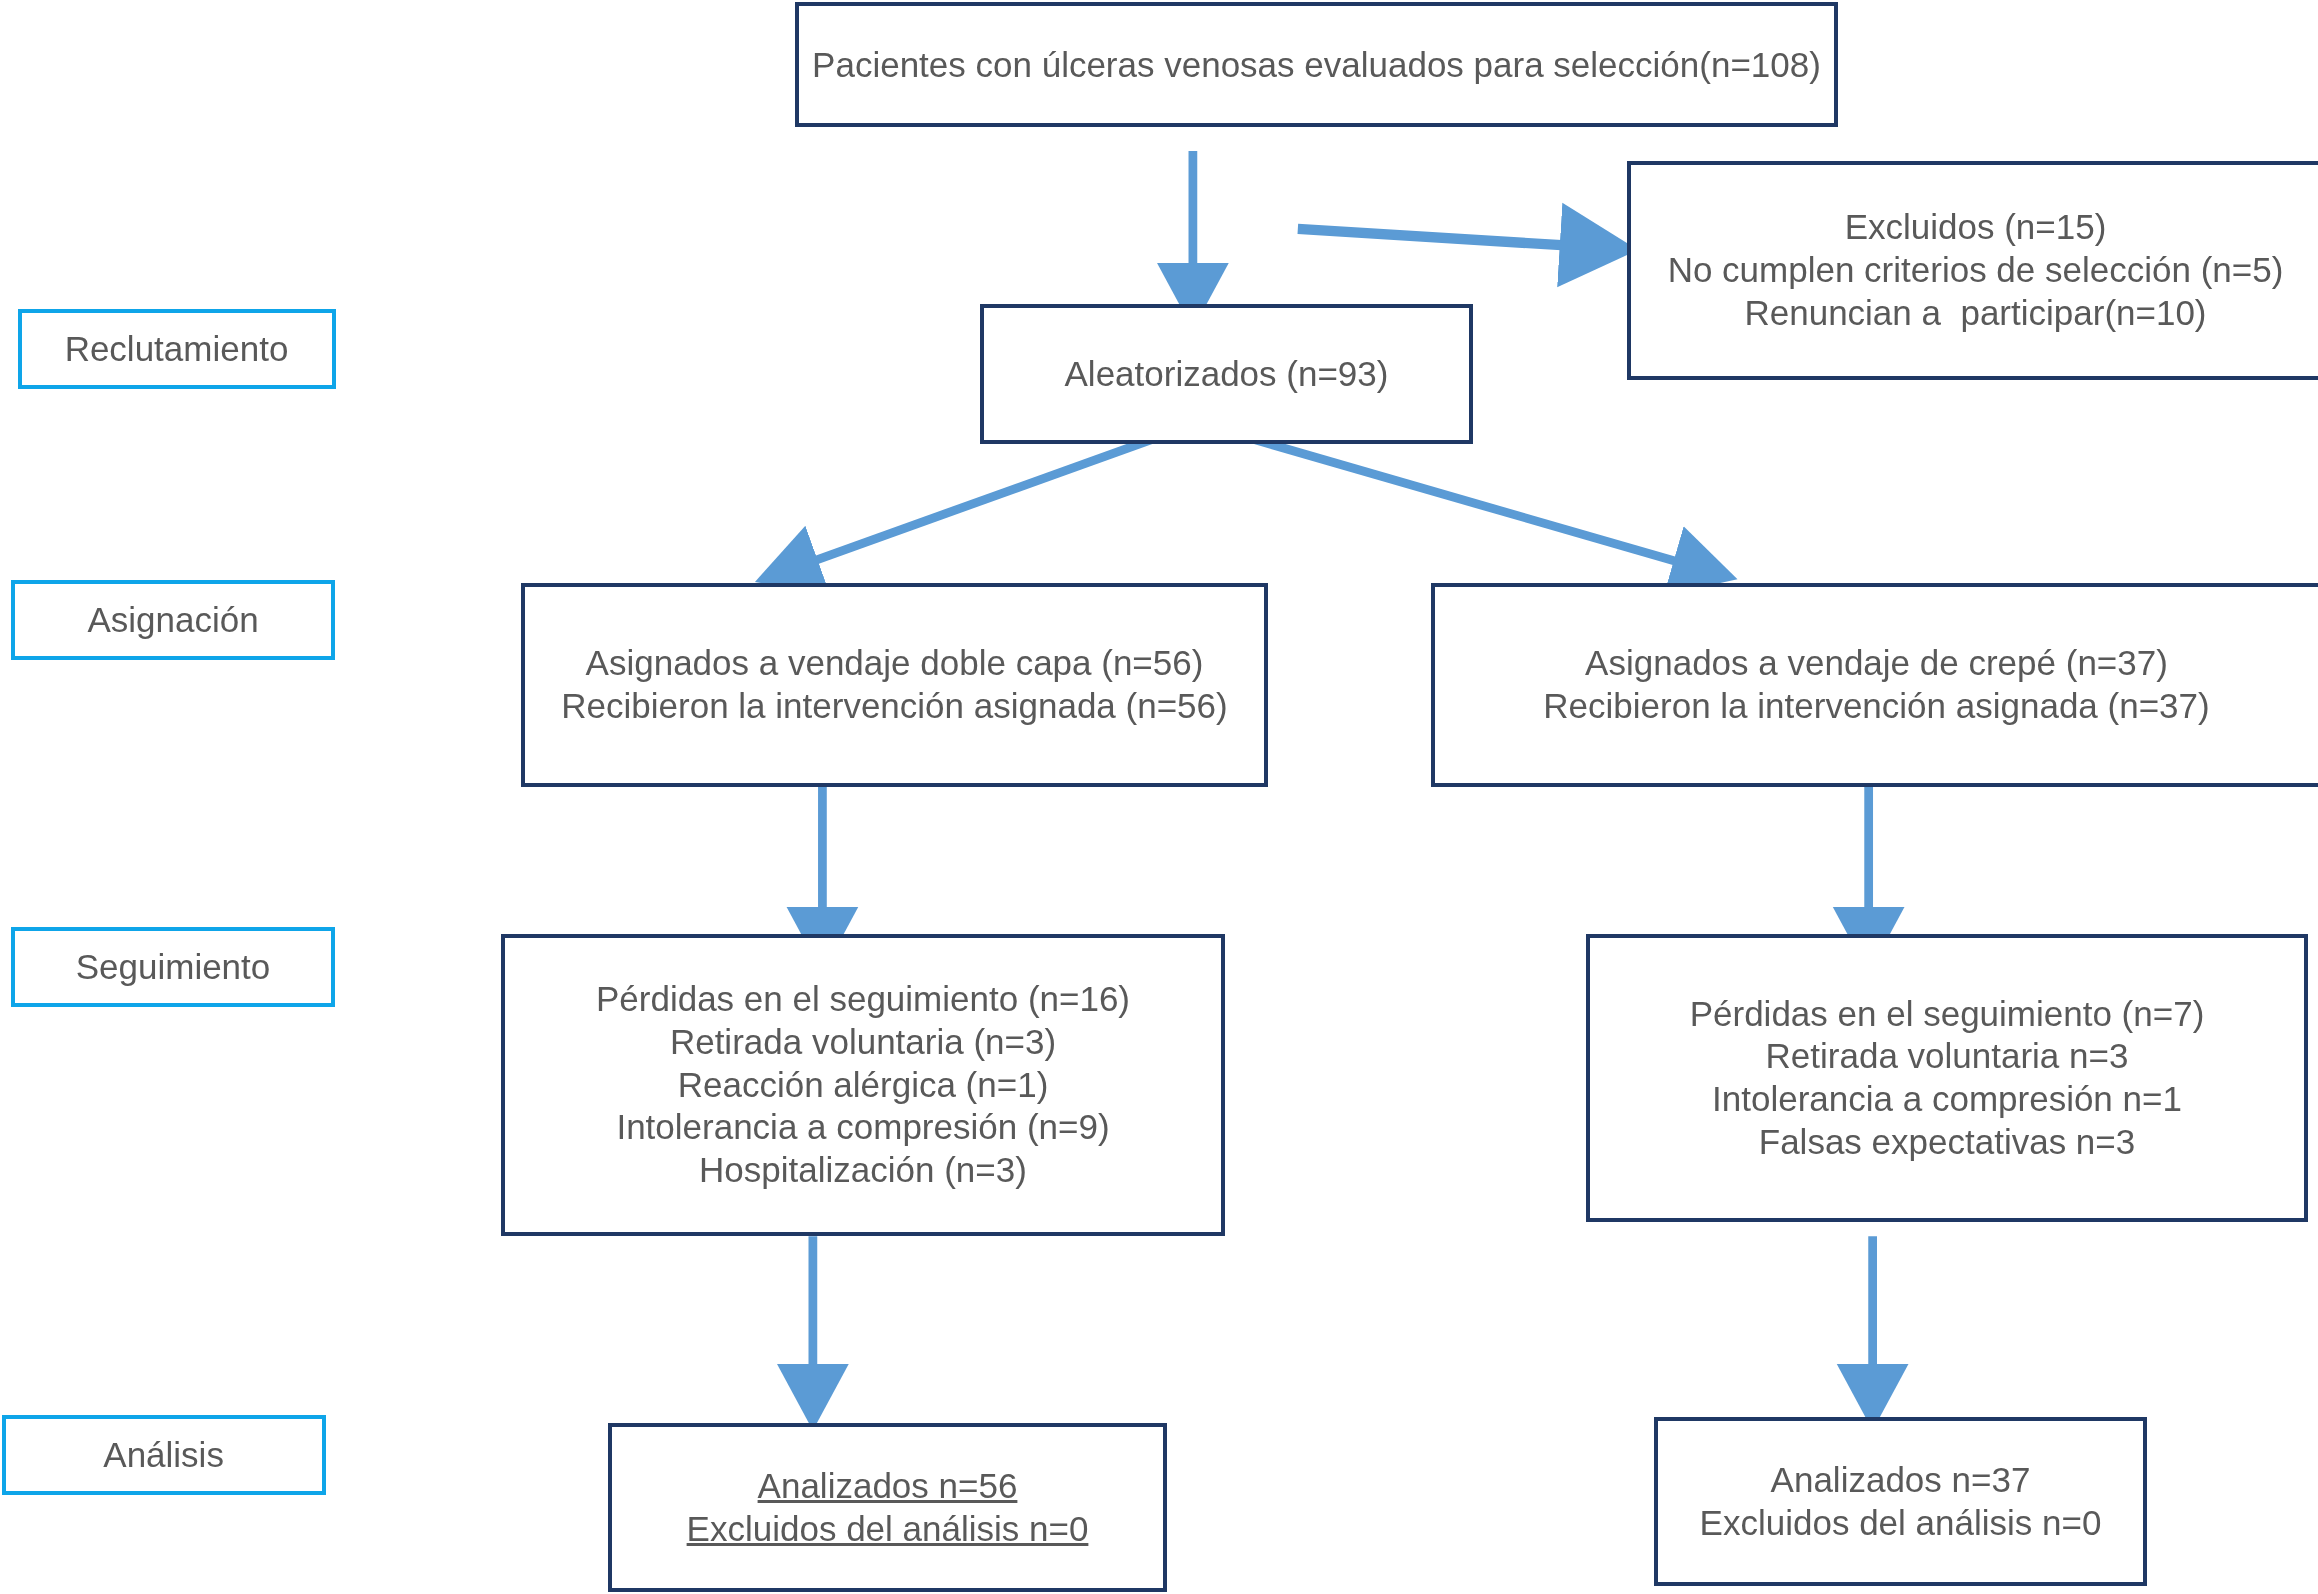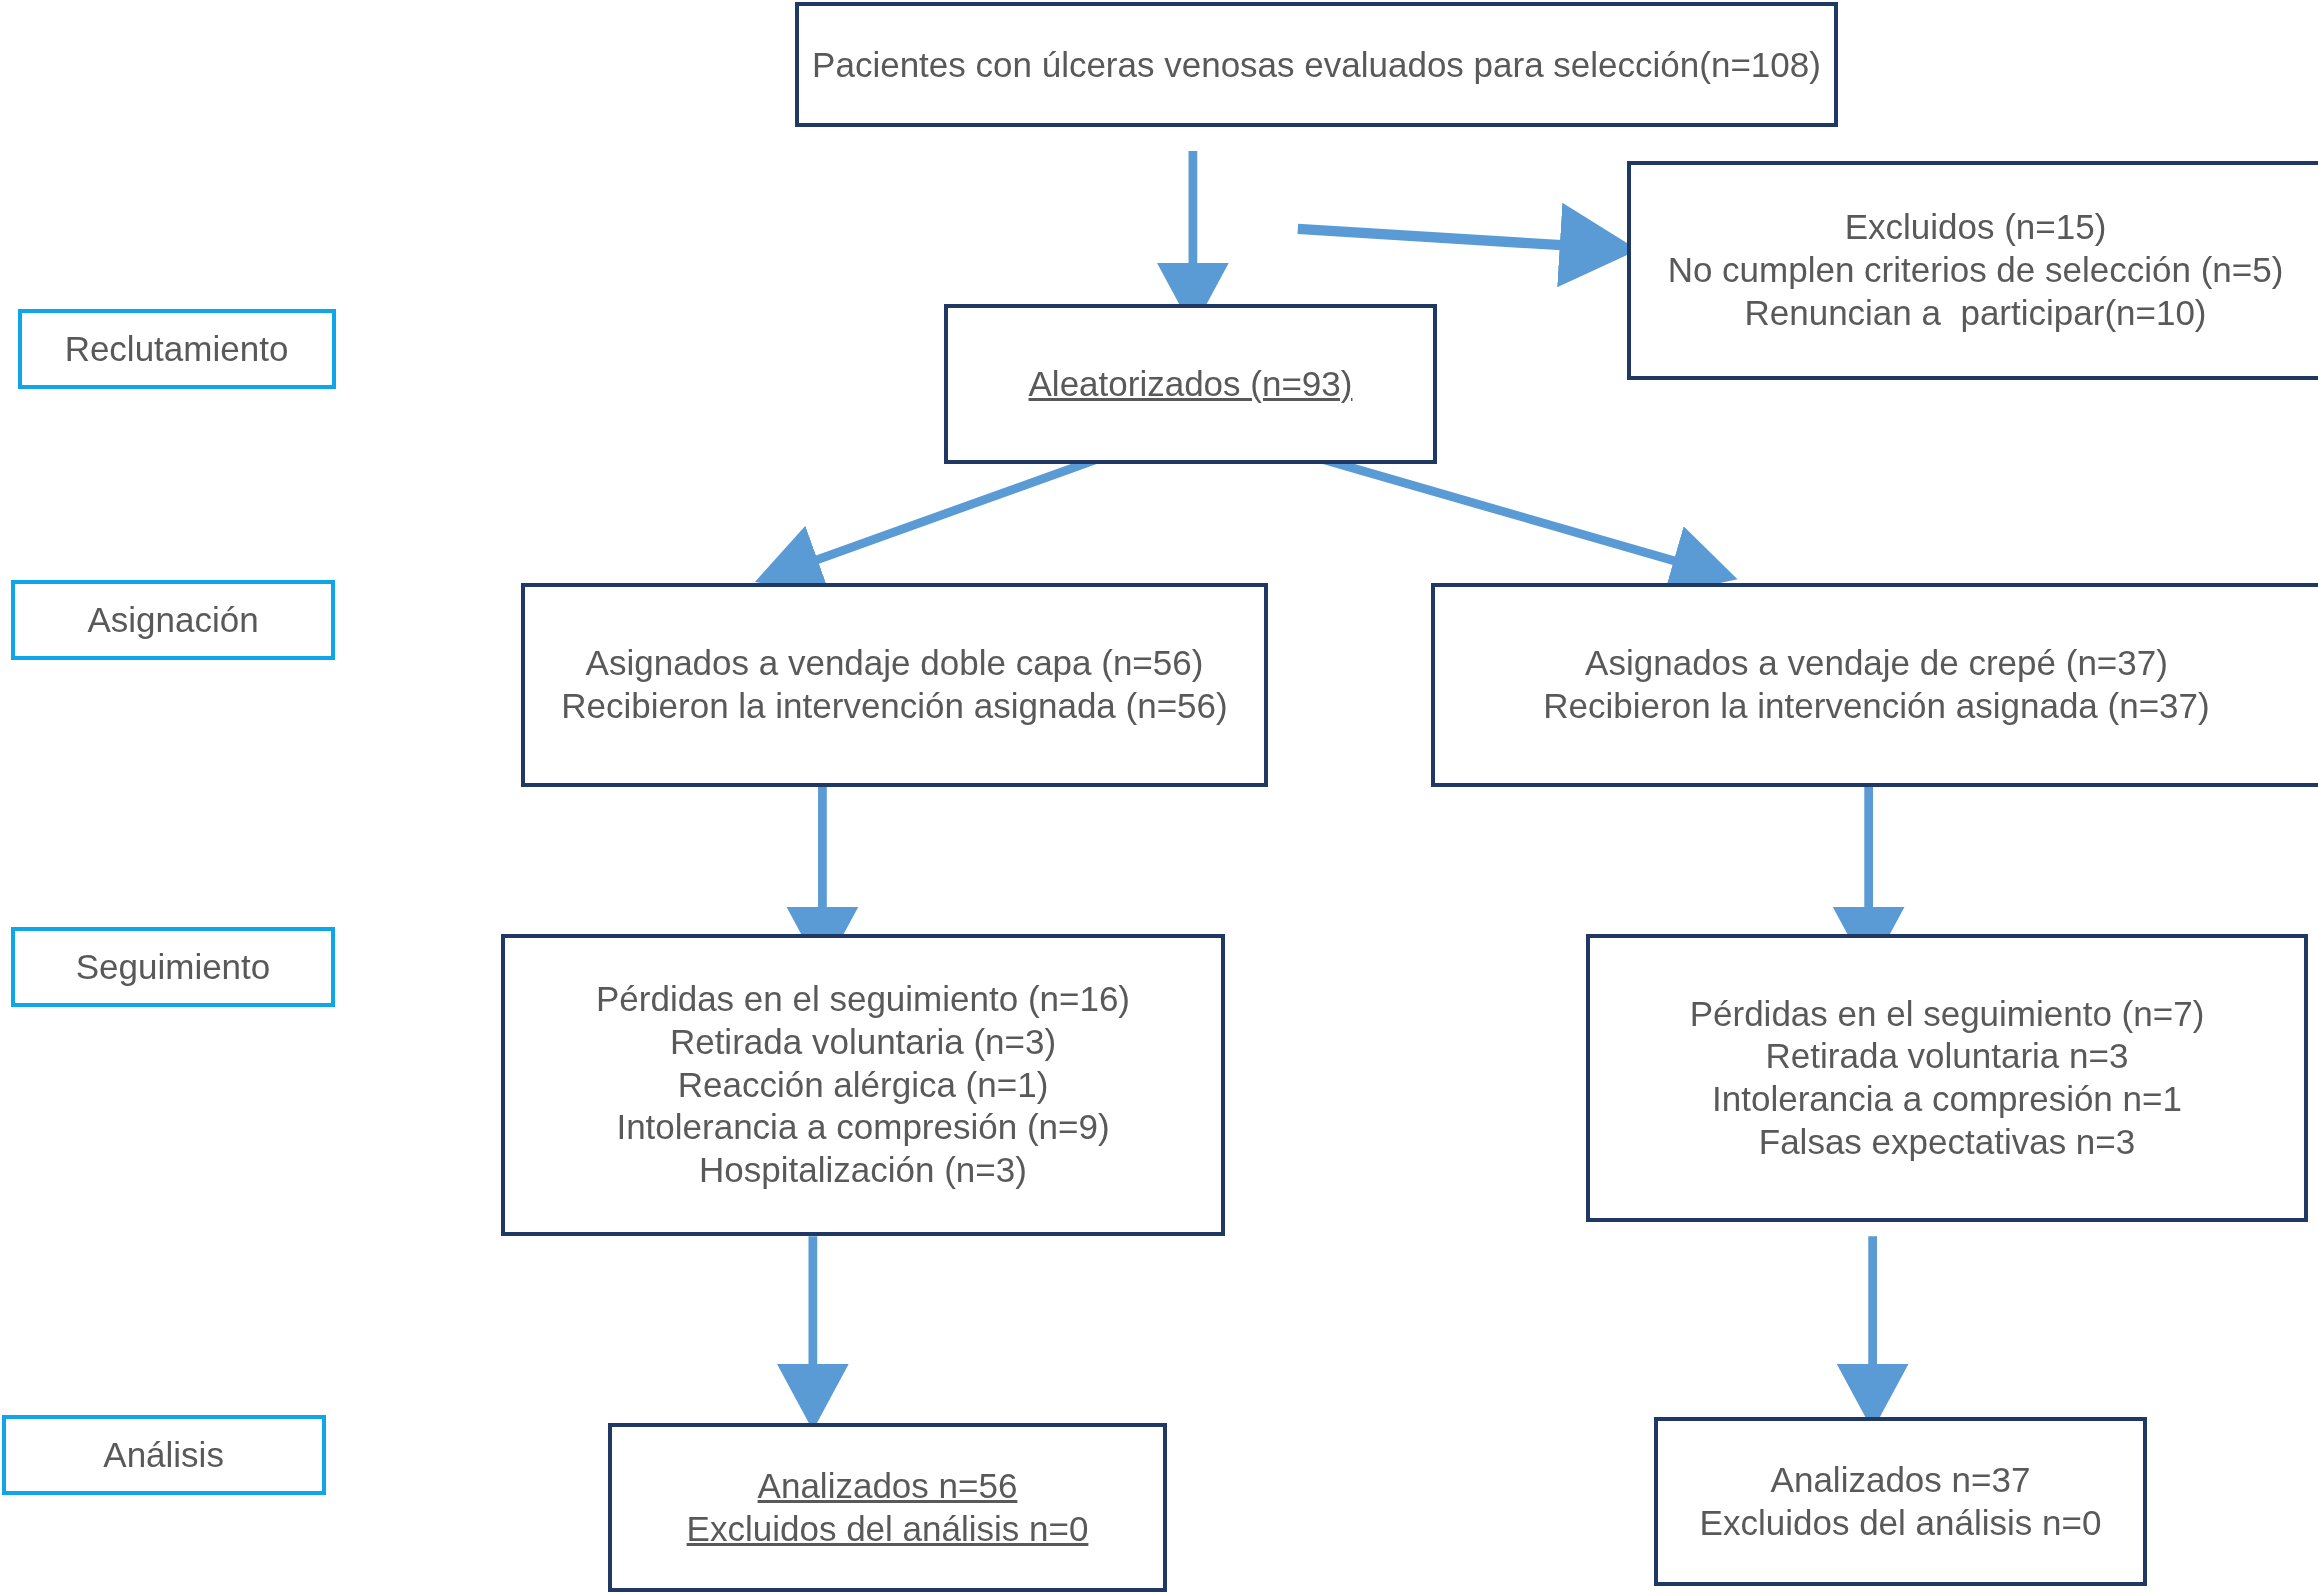--- a/index.html
+++ b/index.html
@@ -105,21 +105,21 @@
     <span class="line">Pacientes con úlceras venosas evaluados para selección</span>
     <span class="line">(n=108)</span>
   </div>
 
   <div class="node" style="left:1627px; top:161px; width:697px; height:219px; flex-direction:column;">
     <span class="line">Excluidos (n=15)</span>
     <span class="line">No cumplen criterios de selección (n=5)</span>
     <span class="line">Renuncian a  participar(n=10)</span>
   </div>
 
-  <div class="node" style="left:944px; top:304px; width:493px; height:160px; flex-direction:column;text-decoration:underline;">
+  <div class="node" style="left:980px; top:304px; width:493px; height:140px; flex-direction:column;">
     <span class="line">Aleatorizados (n=93)</span>
   </div>
 
   <div class="node" style="left:521px; top:583px; width:747px; height:204px; flex-direction:column;">
     <span class="line">Asignados a vendaje doble capa (n=56)</span>
     <span class="line">Recibieron la intervención asignada (n=56)</span>
   </div>
 
   <div class="node" style="left:1431px; top:583px; width:891px; height:204px; flex-direction:column;">
     <span class="line">Asignados a vendaje de crepé (n=37)</span>

